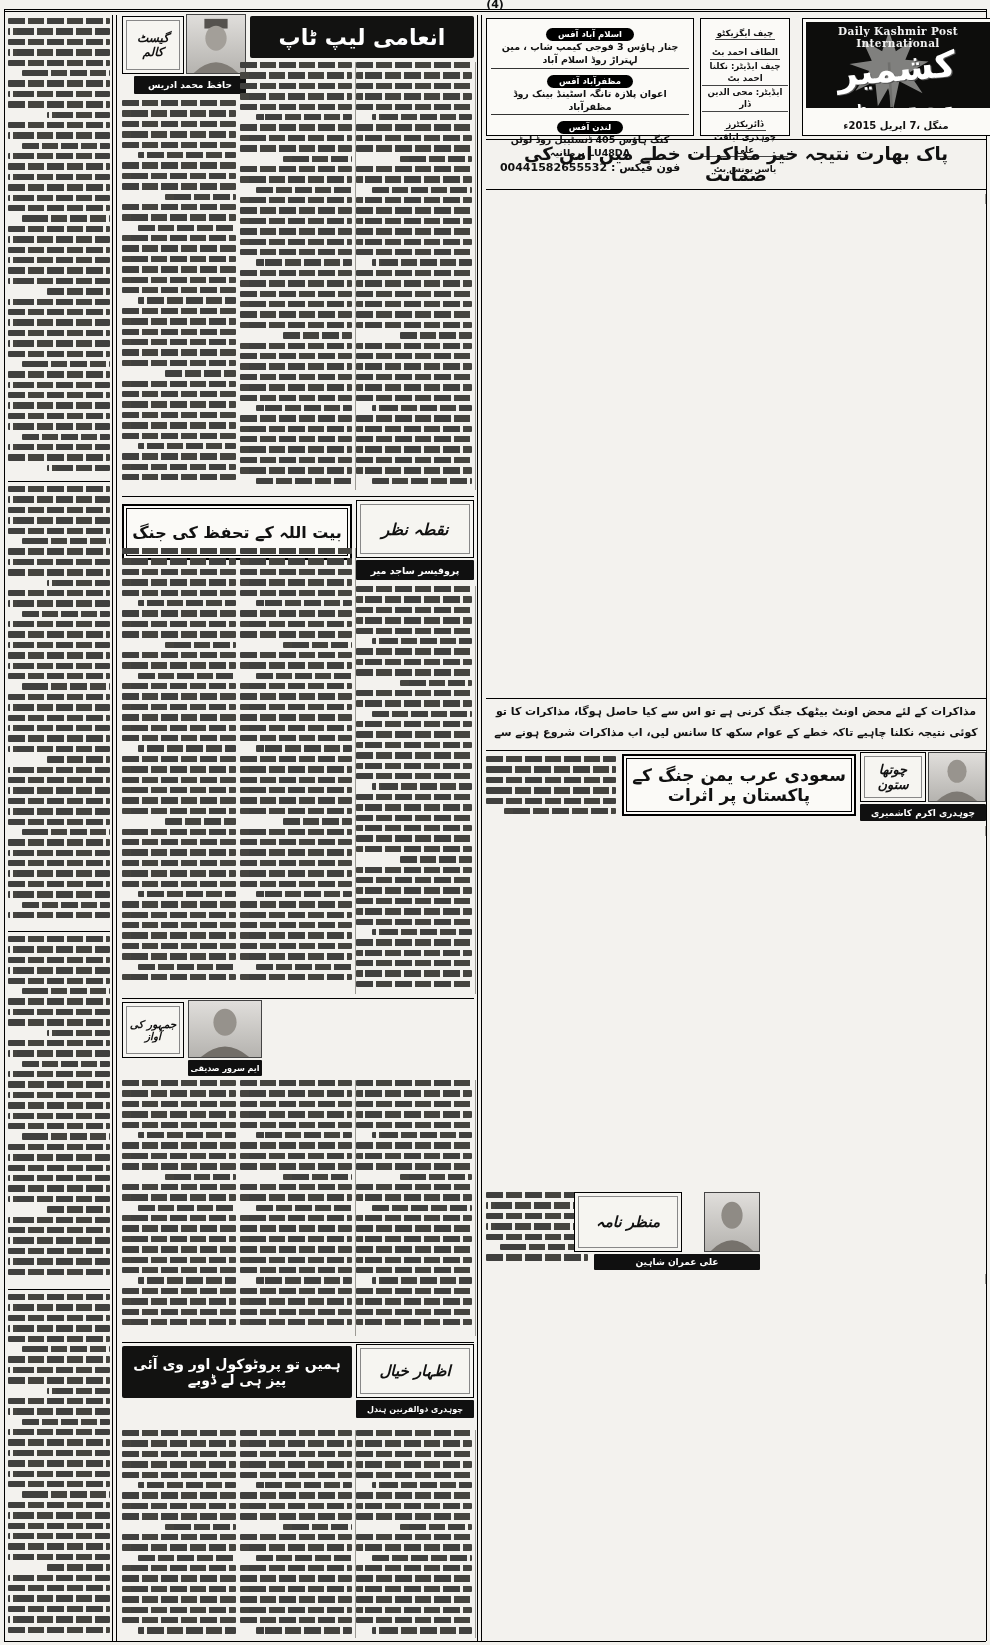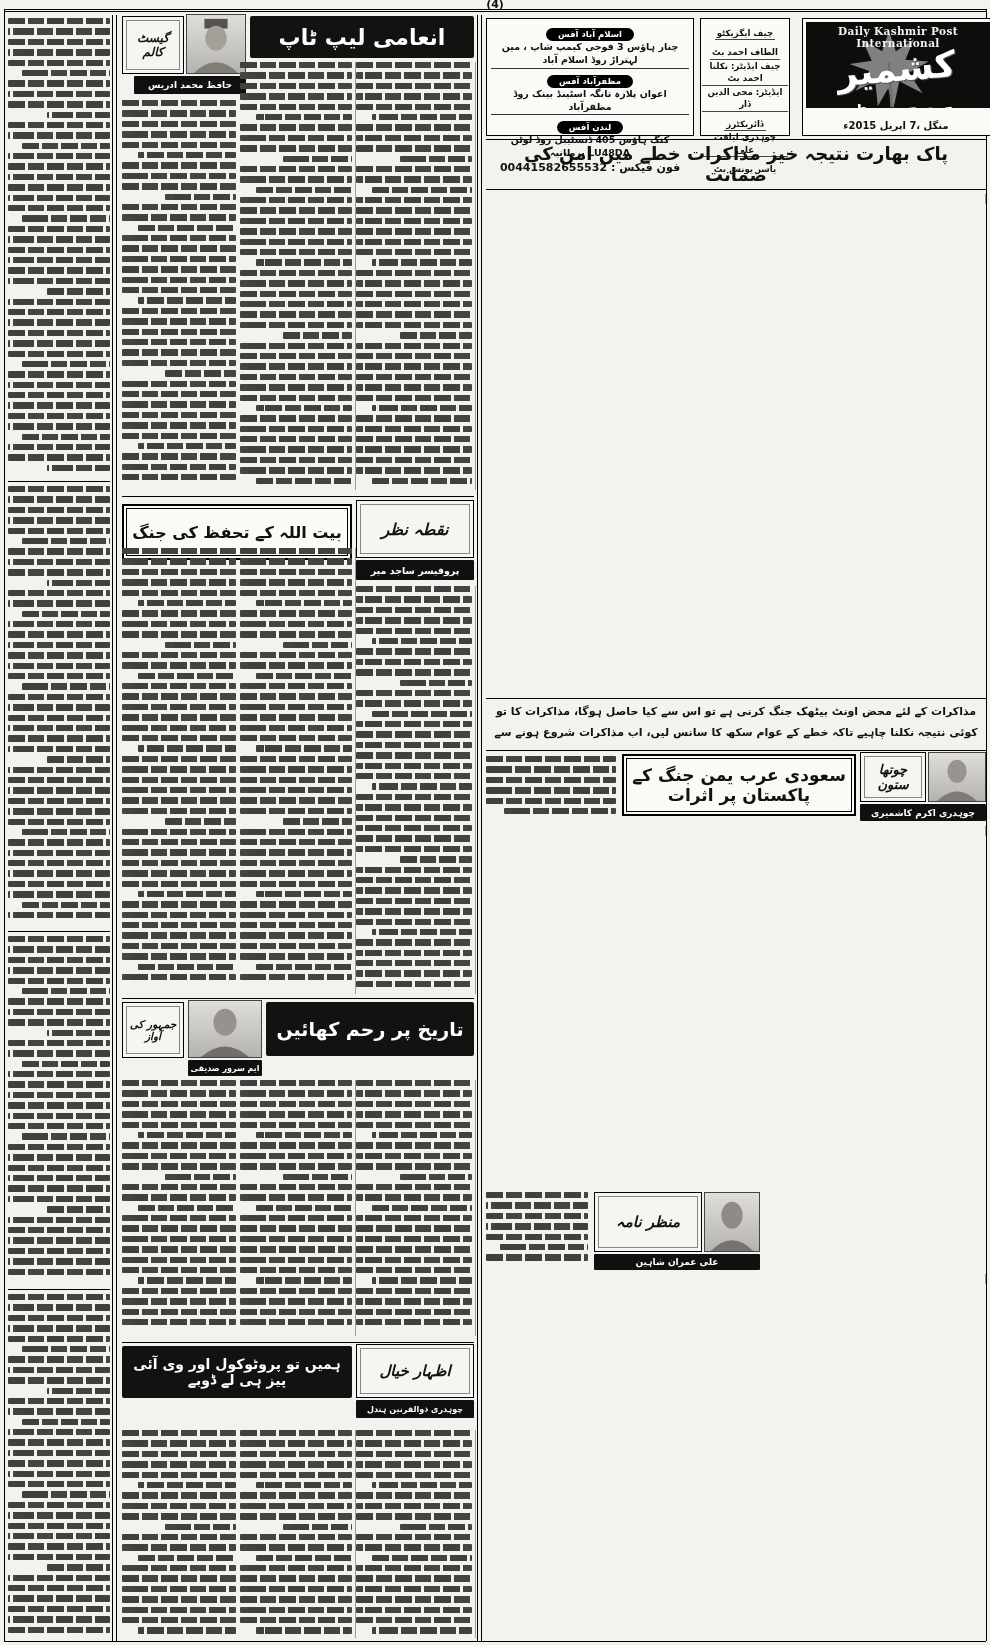--- a/index.html
+++ b/index.html
@@ -165,21 +165,21 @@
 
   <div class="sim" style="left:486px;top:1192px;width:102px;height:74px;">
       <div class="tl" style="width:100%"></div>
       <div class="tl" style="width:100%"></div>
       <div class="tl" style="width:100%"></div>
       <div class="tl" style="width:100%"></div>
       <div class="tl" style="width:100%"></div>
       <div class="tl" style="width:86%"></div>
       <div class="tl" style="width:100%"></div>
     </div>
-  <div class="callig rtl" style="left:594px;top:1192px;width:108px;height:60px;font-size:15px;">منظر نامہ</div>
+  <div class="callig rtl" style="left:574px;top:1192px;width:108px;height:60px;font-size:15px;">منظر نامہ</div>
   <div class="photo" style="left:704px;top:1192px;width:56px;height:60px;">
     <svg viewBox="0 0 56 60">
       <ellipse cx="28" cy="23" rx="11" ry="14" fill="#8f8b85"></ellipse>
       <path d="M6 60 Q28 38 50 60 Z" fill="#76726c"></path>
     </svg>
   </div>
   <div class="namestrip rtl" style="left:594px;top:1254px;width:166px;height:16px;font-size:9px;">علی عمران شاہین</div>
 
   <div class="flexcols" style="left:484px;top:1274px;width:502px;height:362px;">
     <div class="fcol sim">
@@ -637,21 +637,20 @@
   <div class="hrule" style="left:122px;width:352px;top:998px;"></div>
 
   <div class="callig rtl" style="left:122px;top:1002px;width:62px;height:56px;font-size:10.5px;">جمہور کی آواز</div>
   <div class="photo" style="left:188px;top:1000px;width:74px;height:58px;">
     <svg viewBox="0 0 74 58">
       <ellipse cx="37" cy="22" rx="12" ry="14" fill="#96928c"></ellipse>
       <path d="M12 58 Q37 36 62 58 Z" fill="#726e68"></path>
     </svg>
   </div>
   <div class="namestrip rtl" style="left:188px;top:1060px;width:74px;height:16px;font-size:8px;">ایم سرور صدیقی</div>
-  <div class="hl-black rtl" style="left:266px;top:1002px;width:208px;height:54px;font-size:19px;">تاریخ پر رحم کھائیں</div>
   <div class="sim" style="left:356px;top:1080px;width:116px;height:256px;border-right:1px solid #9c9a94;padding-right:3px;">
       <div class="tl" style="width:100%"></div>
       <div class="tl" style="width:100%"></div>
       <div class="tl" style="width:100%"></div>
       <div class="tl" style="width:100%"></div>
       <div class="tl" style="width:100%"></div>
       <div class="tl" style="width:86%"></div>
       <div class="tl" style="width:100%"></div>
       <div class="tl" style="width:100%"></div>
       <div class="tl" style="width:100%"></div>

